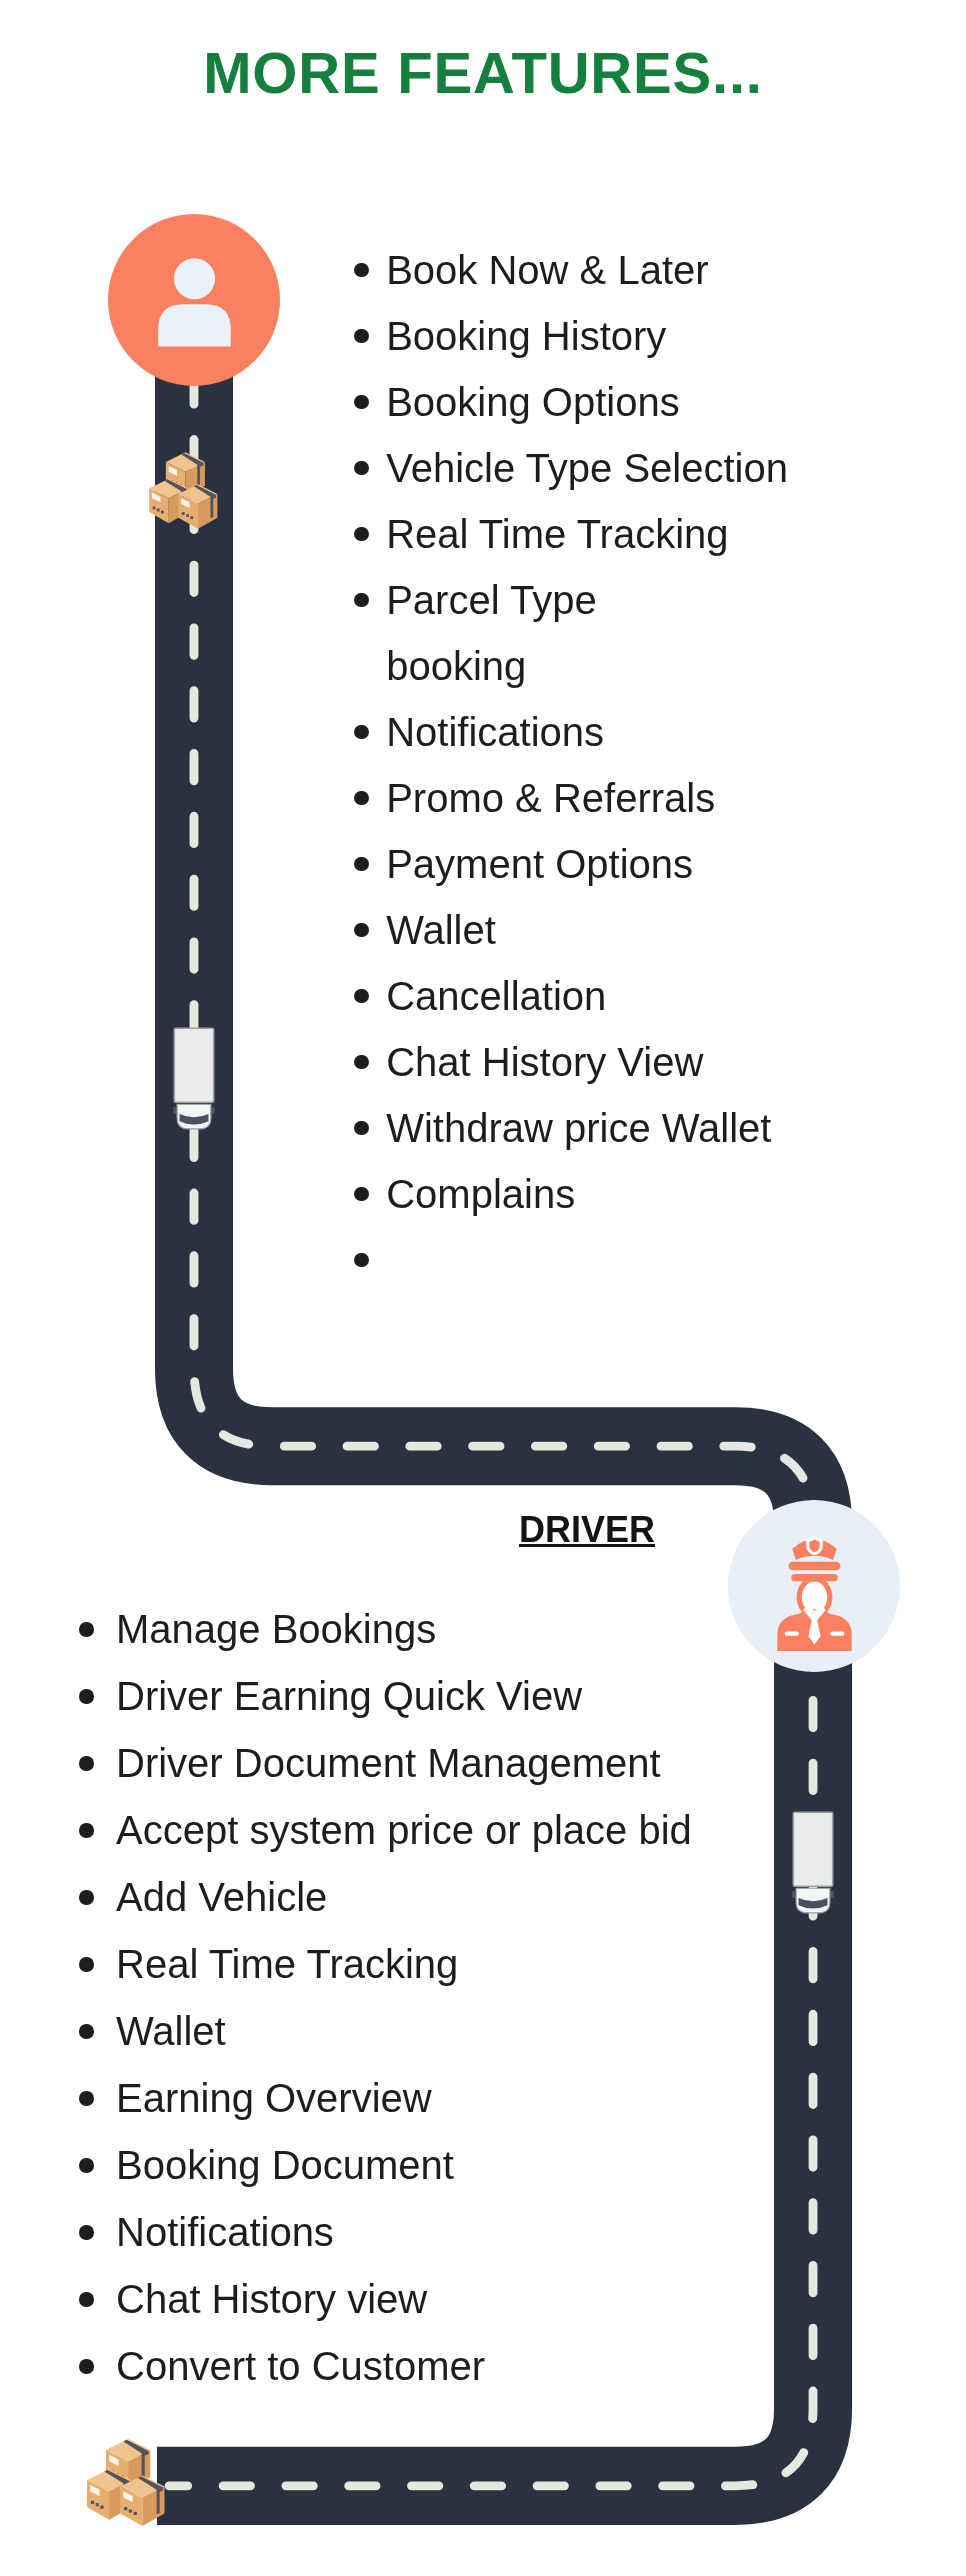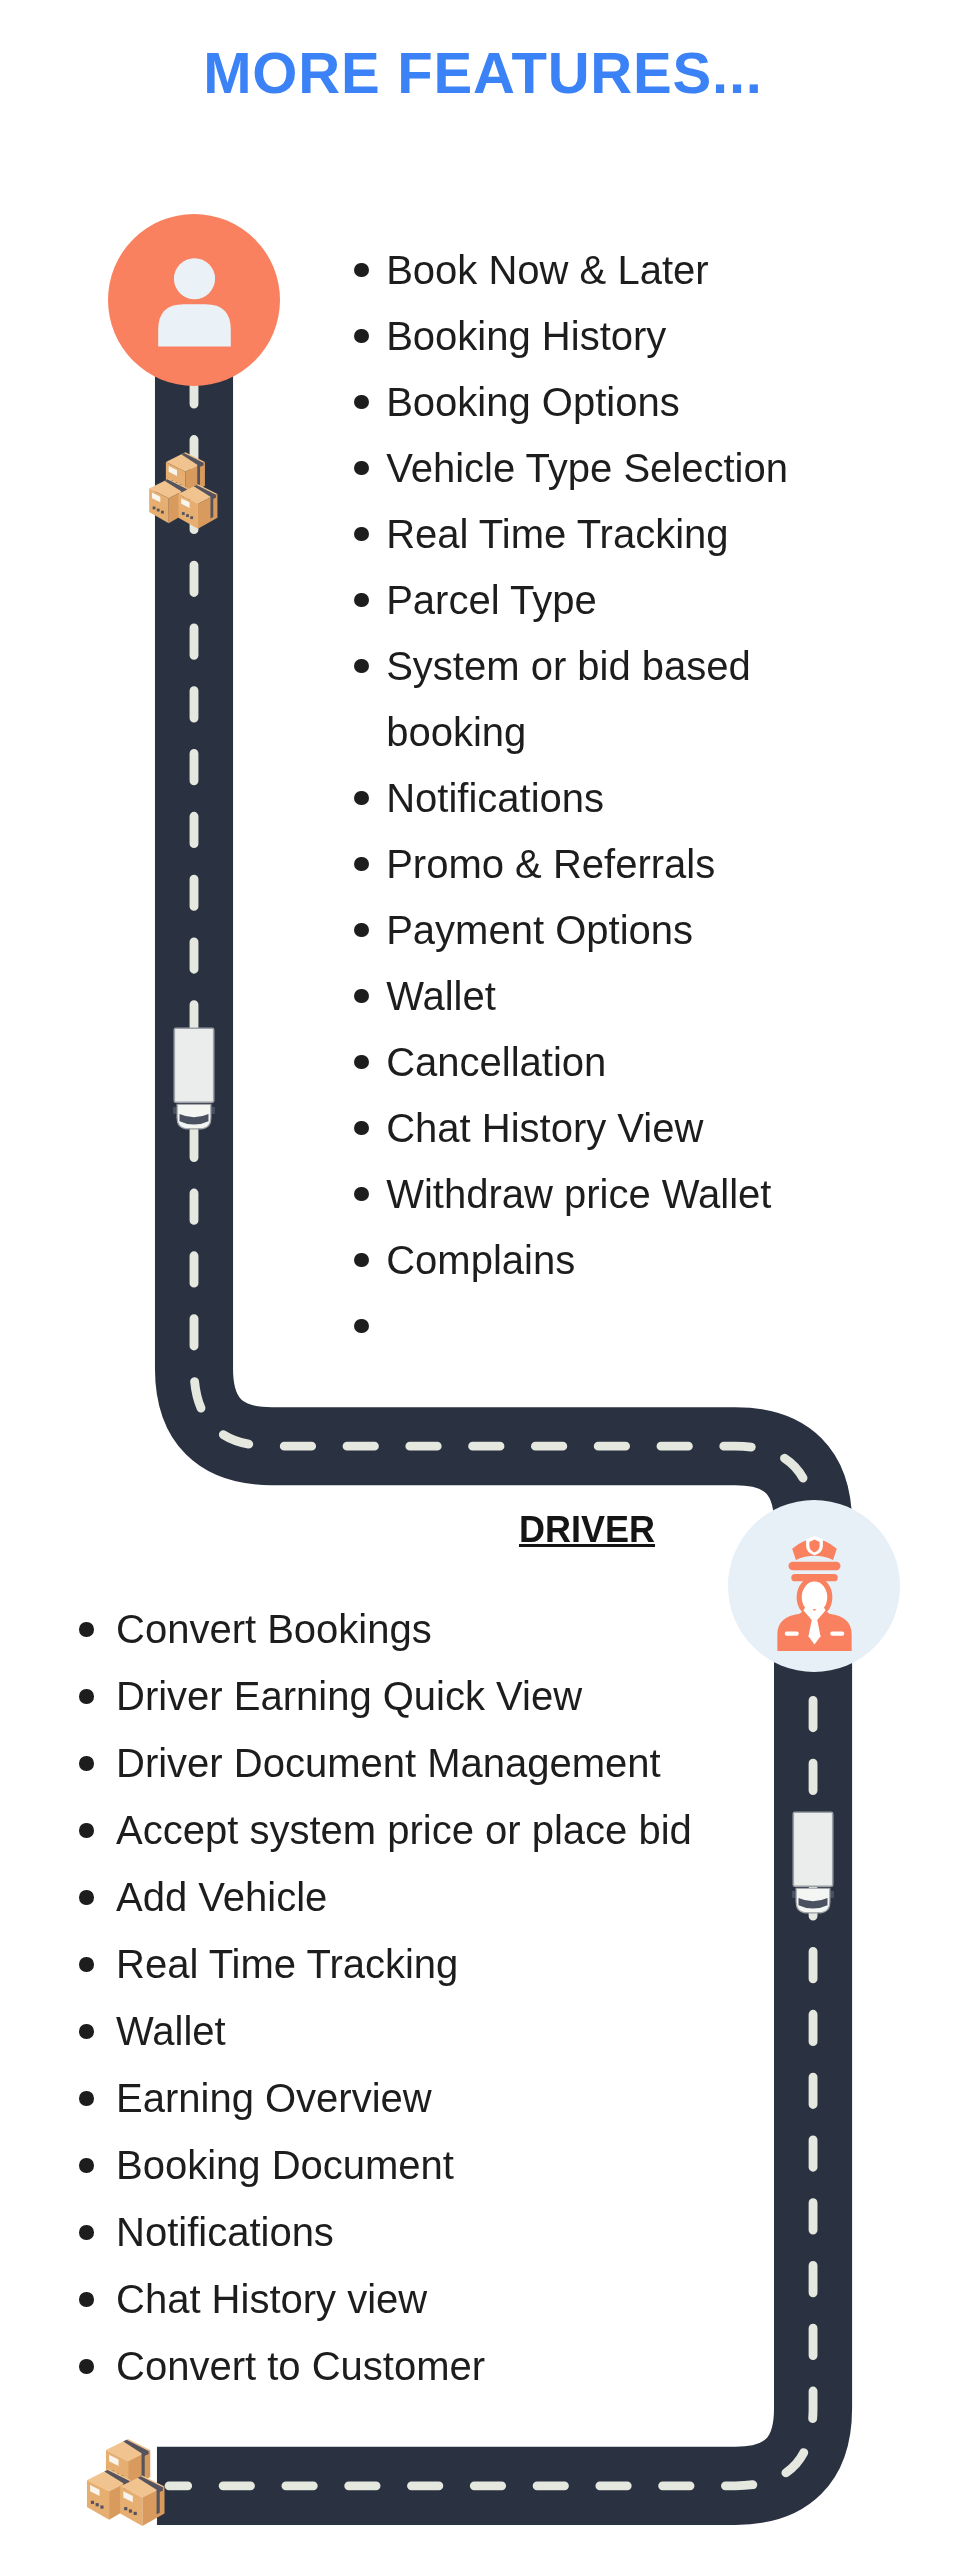--- a/index.html
+++ b/index.html
@@ -8,21 +8,21 @@
     font-family:"Liberation Sans","DejaVu Sans",sans-serif;color:var(--text,#1d1d1d);
   }
   .abs{position:absolute;}
   #road-svg{position:absolute;left:0;top:0;z-index:1;}
   .deco{z-index:3;}
   .circle-badge{position:absolute;border-radius:50%;z-index:4;display:flex;align-items:center;justify-content:center;}
   #customer-circle{left:108px;top:214px;width:172px;height:172px;background:var(--accent,#f9815f);}
   #driver-circle{left:728px;top:1500px;width:172px;height:172px;background:var(--driver_circle,#e7eff7);}
   .page-title{
     left:0;top:39px;width:966px;text-align:center;font-size:58px;font-weight:700;
-    letter-spacing:0.8px;color:#3b82f6;z-index:5;
+    letter-spacing:0.8px;color:#15803d;z-index:5;
   }
   .section-heading{font-weight:700;color:#151515;z-index:5;white-space:nowrap;}
   #customer-heading{left:84px;top:140px;font-size:58px;}
   #driver-heading{left:519px;top:1509px;font-size:36px;text-decoration:underline;}
   .feature-list{
     list-style:none;margin:0;padding:0;z-index:5;position:absolute;
     font-size:40px;color:var(--text,#1d1d1d);
   }
   .feature-list li{display:flex;align-items:center;}
   #customer-list{left:354px;top:237px;}
@@ -188,24 +188,20 @@
       </li>
       <li>
         <span class="dot"></span>
         <span class="txt">Real Time Tracking</span>
       </li>
       <li>
         <span class="dot"></span>
         <span class="txt">Parcel Type</span>
       </li>
       <li>
-        <span class="dot"></span>
-        <span class="txt">System or bid based</span>
-      </li>
-      <li>
         <span class="dot hidden"></span>
         <span class="txt">booking</span>
       </li>
       <li>
         <span class="dot"></span>
         <span class="txt">Notifications</span>
       </li>
       <li>
         <span class="dot"></span>
         <span class="txt">Promo &amp; Referrals</span>
@@ -234,21 +230,21 @@
         <span class="dot"></span>
         <span class="txt">Complains</span>
       </li>
       <li>
         <span class="dot"></span>
       </li>
     </ul>
   <ul class="feature-list" id="driver-list">
       <li>
         <span class="dot"></span>
-        <span class="txt">Convert Bookings</span>
+        <span class="txt">Manage Bookings</span>
       </li>
       <li>
         <span class="dot"></span>
         <span class="txt">Driver Earning Quick View</span>
       </li>
       <li>
         <span class="dot"></span>
         <span class="txt">Driver Document Management</span>
       </li>
       <li>

